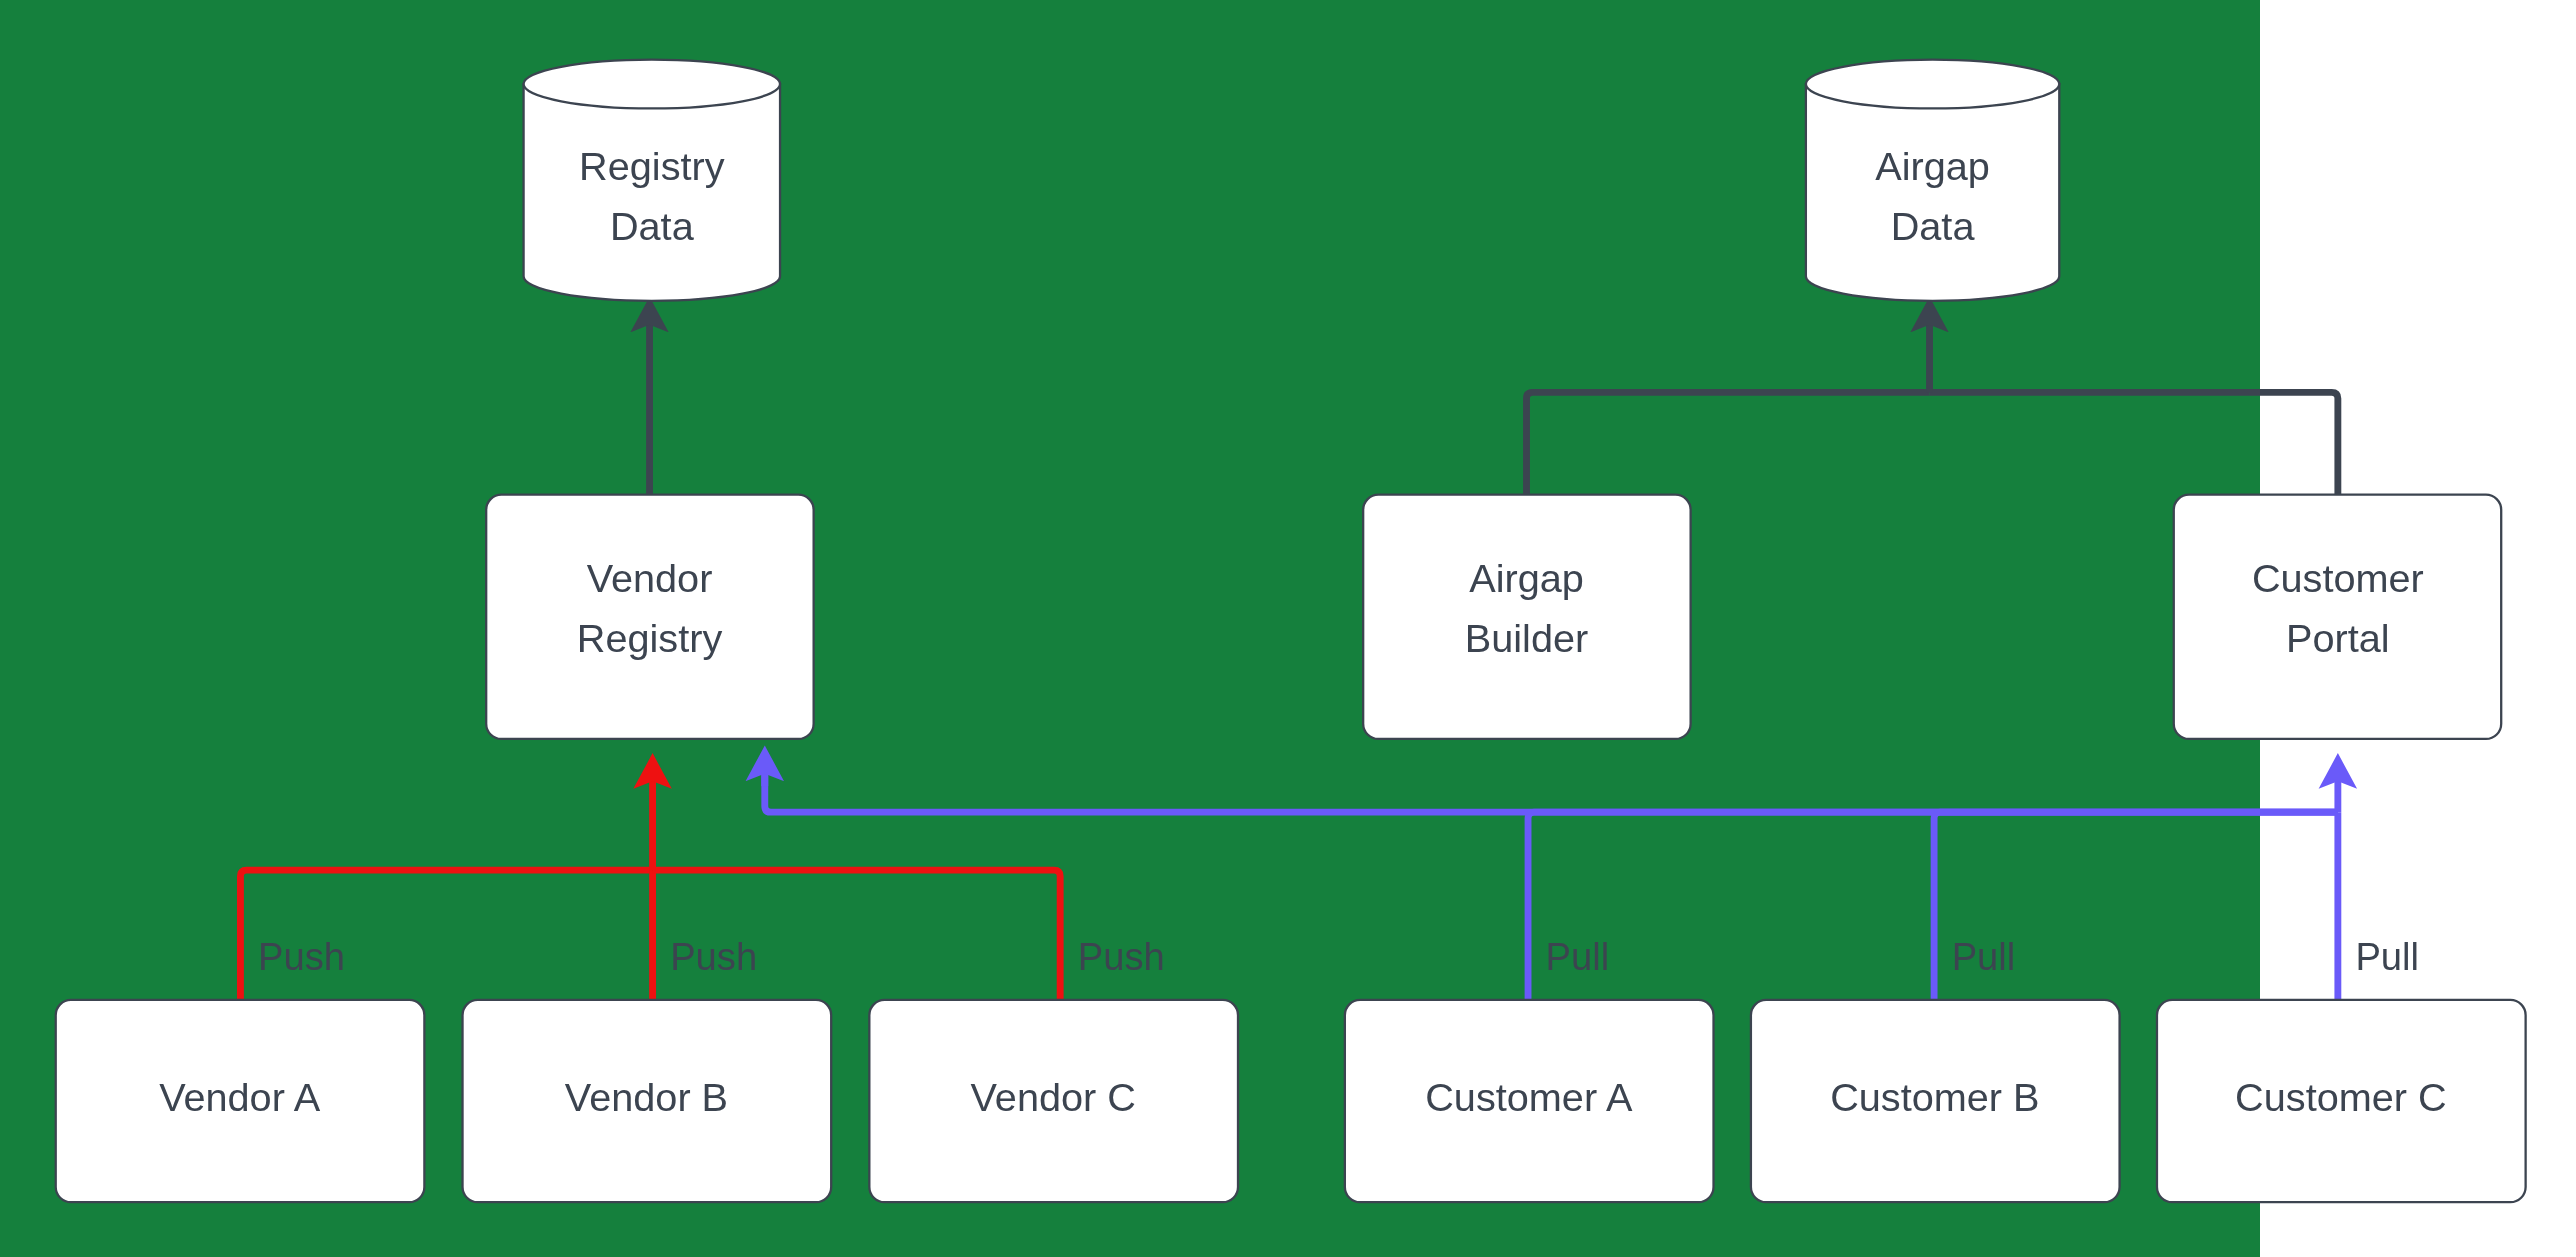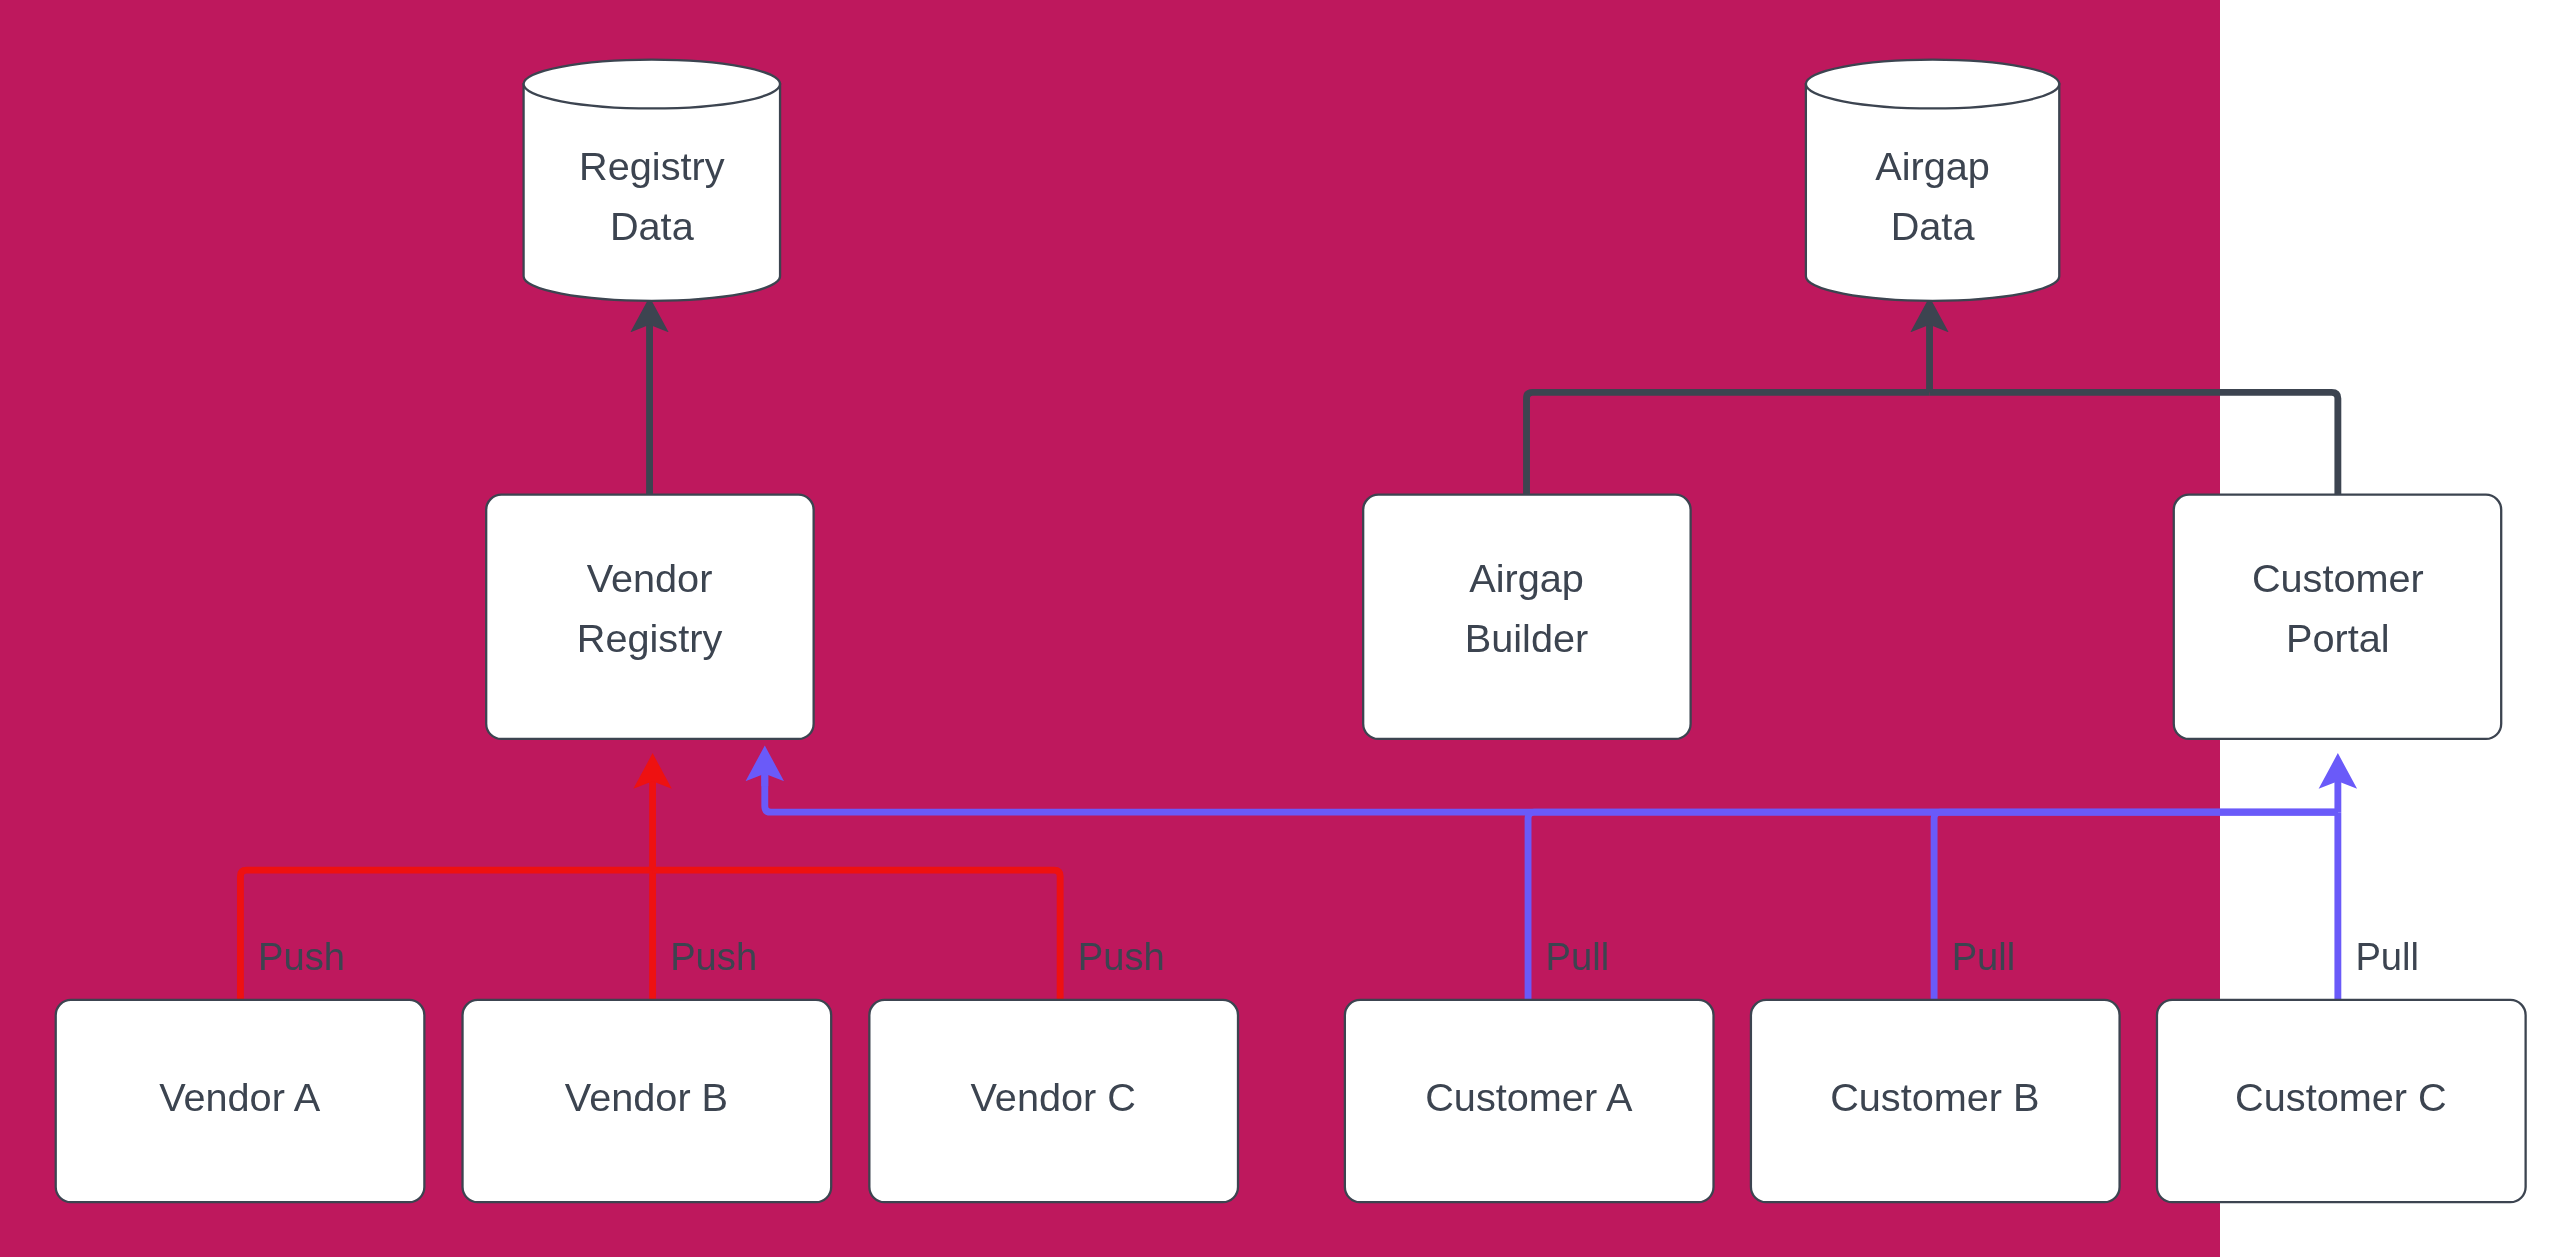--- a/index.html
+++ b/index.html
@@ -4,22 +4,23 @@
 <style>
   html, body {
     margin: 0;
     padding: 0;
     background: #ffffff;
   }
   #canvas {
     position: relative;
     width: 2220px;
     height: 1258px;
-    background: #be185d;
+    background: #15803d;
     font-family: "Liberation Sans", sans-serif;
+    padding-left: 40px;
   }
   svg#diagram {
     position: absolute;
     top: 0;
     left: 0;
     width: 2576px;
     height: 1258px;
   }
   .node-shape {
     fill: #ffffff;

